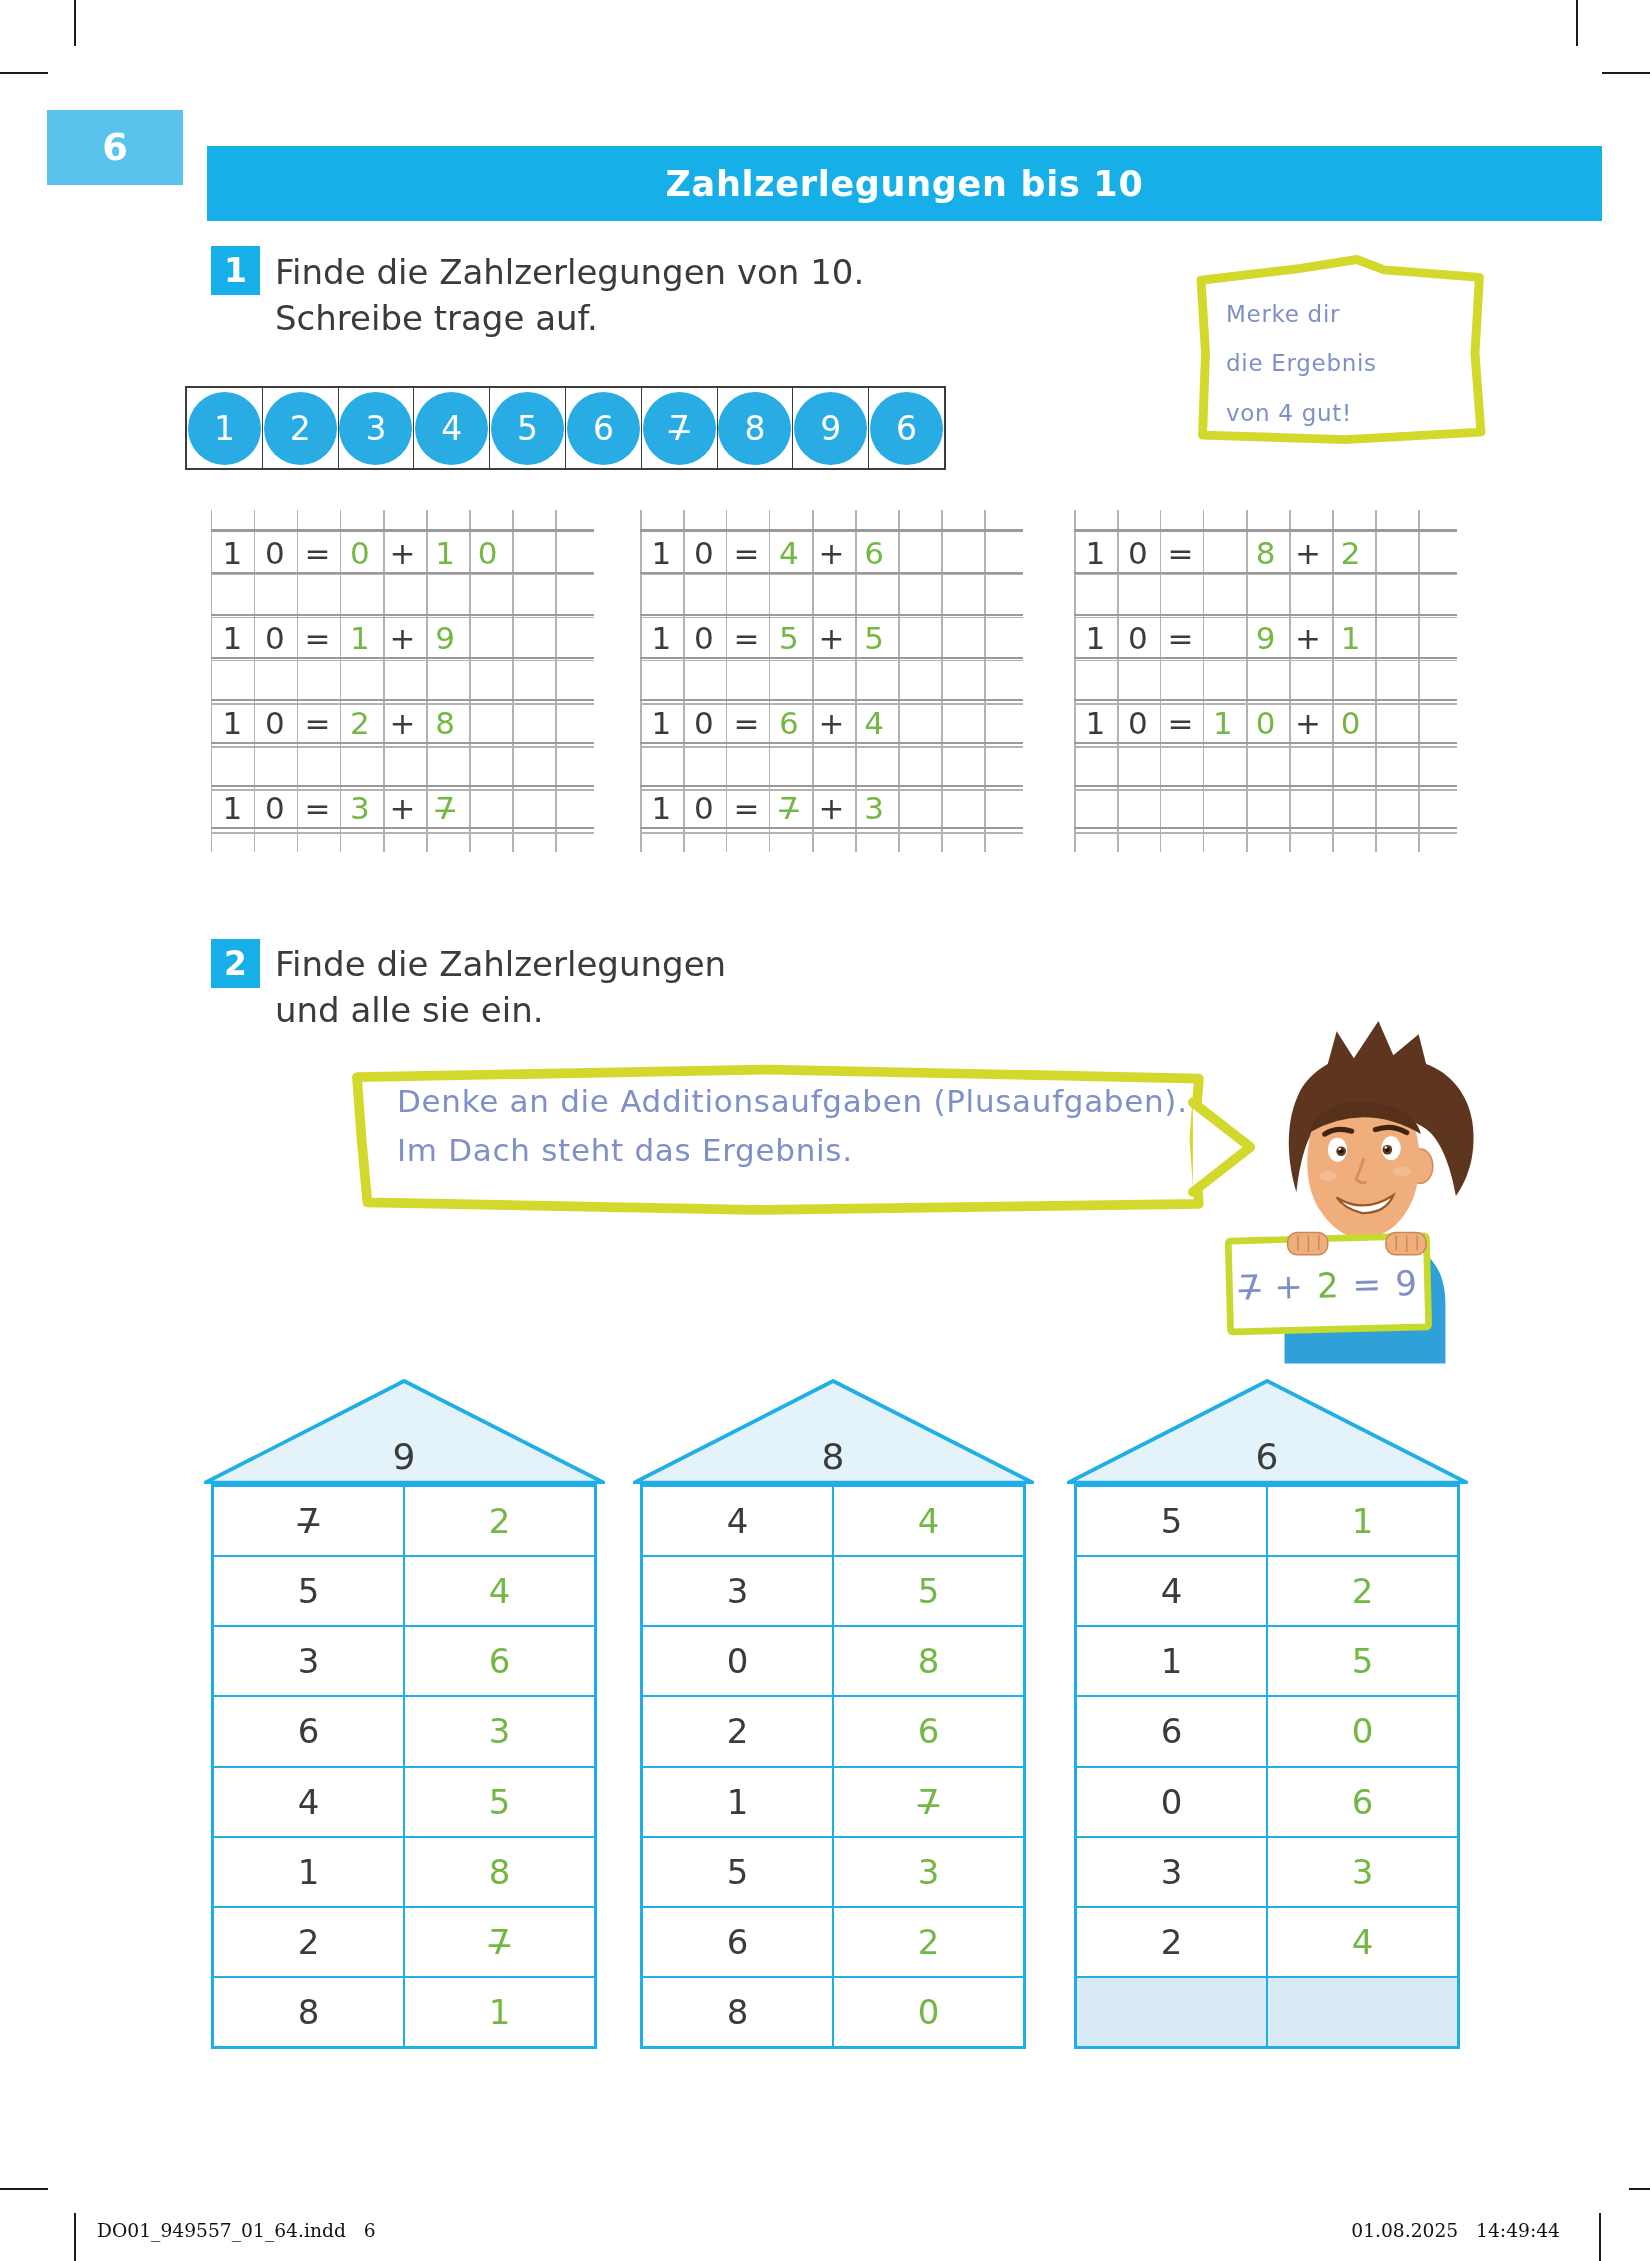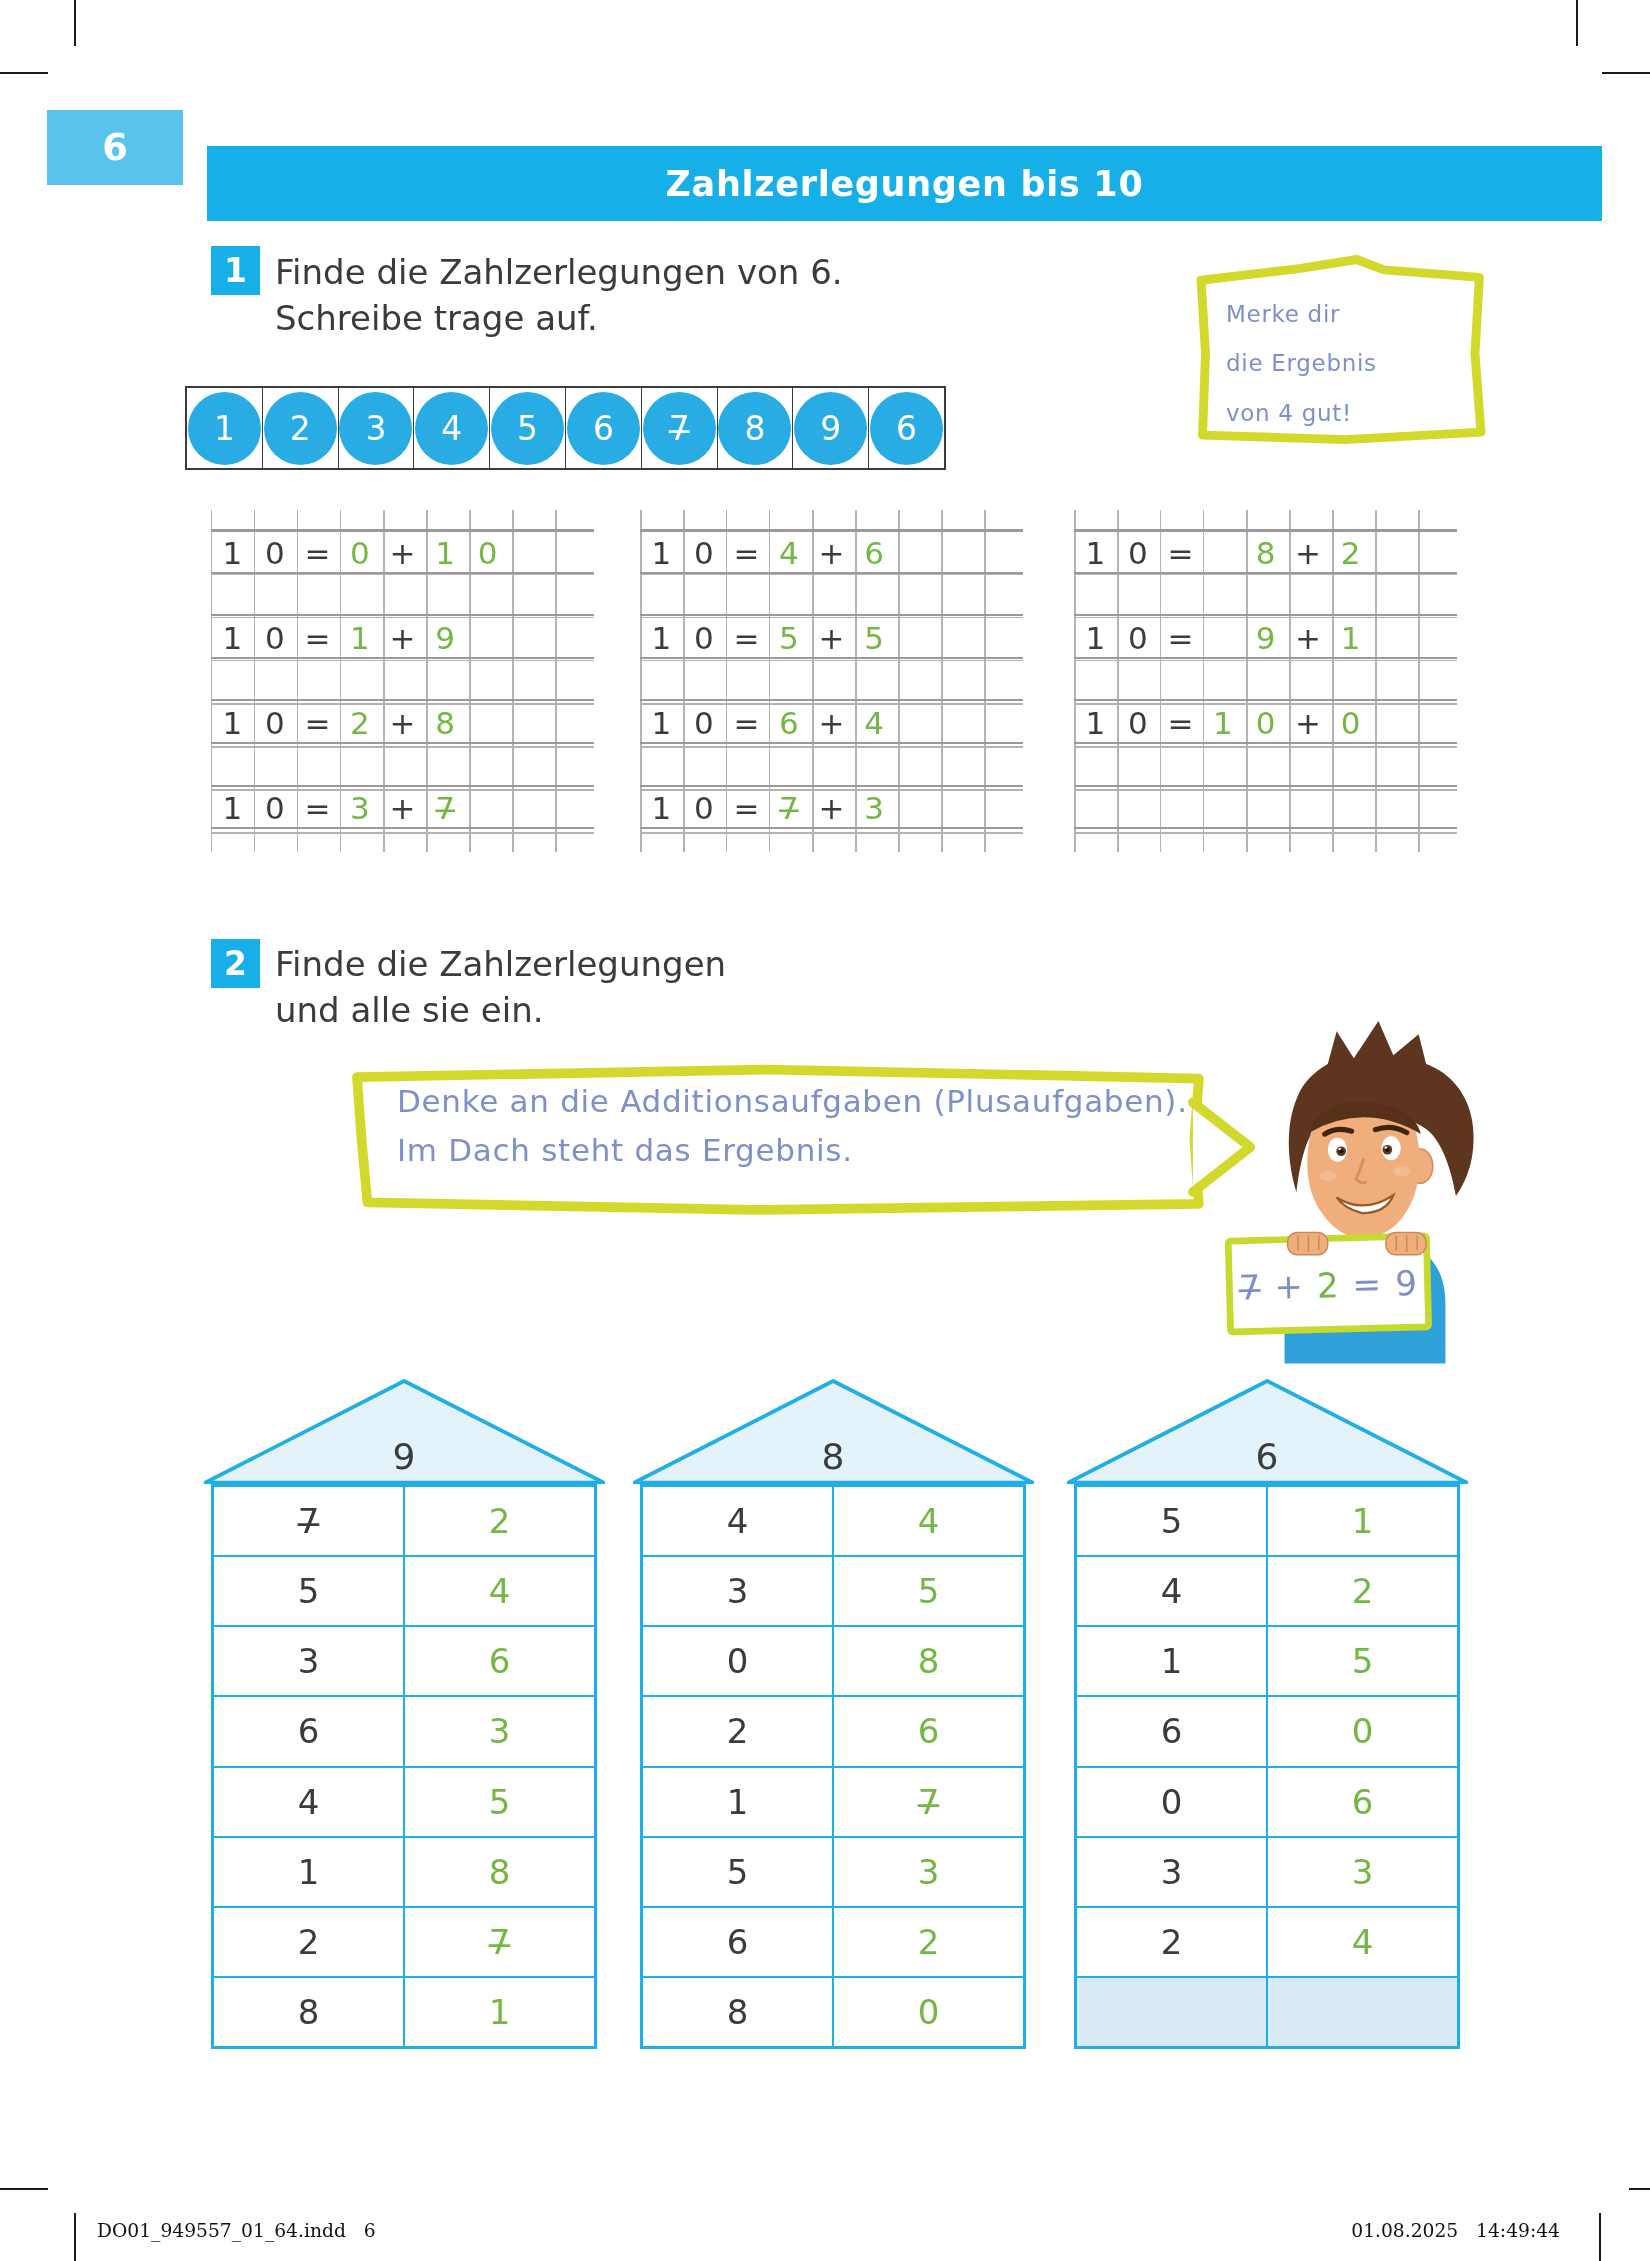--- a/index.html
+++ b/index.html
@@ -80,21 +80,21 @@
     <span>6</span>
   </div>
   <div class="header-bar">
     <span>Zahlzerlegungen bis 10</span>
   </div>
 
   <div class="task-marker" style="left:211px;top:246px;">
     <span>1</span>
   </div>
   <div class="task-text" style="left:275px;top:249px;">
-    <div>Finde die Zahlzerlegungen von 6.</div>
+    <div>Finde die Zahlzerlegungen von 10.</div>
     <div>Schreibe trage auf.</div>
   </div>
 
   <div class="hint-box">
     <svg width="301" height="198" viewBox="0 0 404 266">
       <path d="M16,34 L150,18 L225,6 L262,20 L390,30 L384,132 L392,238 L210,248 L18,242 L22,132 Z" fill="#ffffff" stroke="#D3D92C" stroke-width="12" stroke-linejoin="round"></path>
     </svg>
     <div class="hint-line" style="top:46px;">Merke dir</div>
     <div class="hint-line" style="top:95px;">die Ergebnis</div>
     <div class="hint-line" style="top:145px;">von 4 gut!</div>

